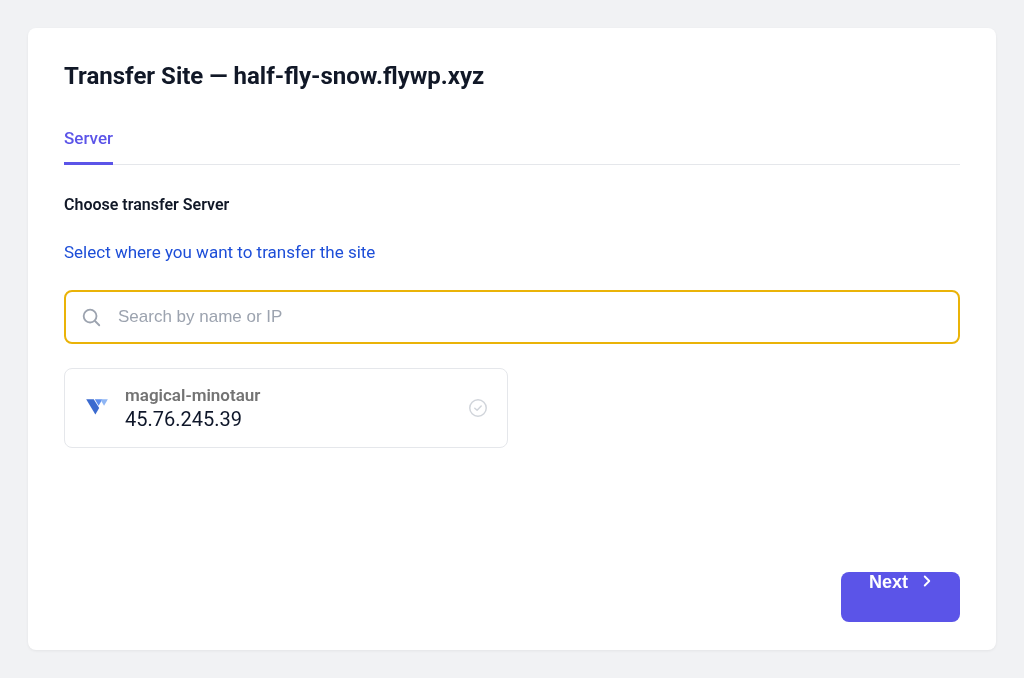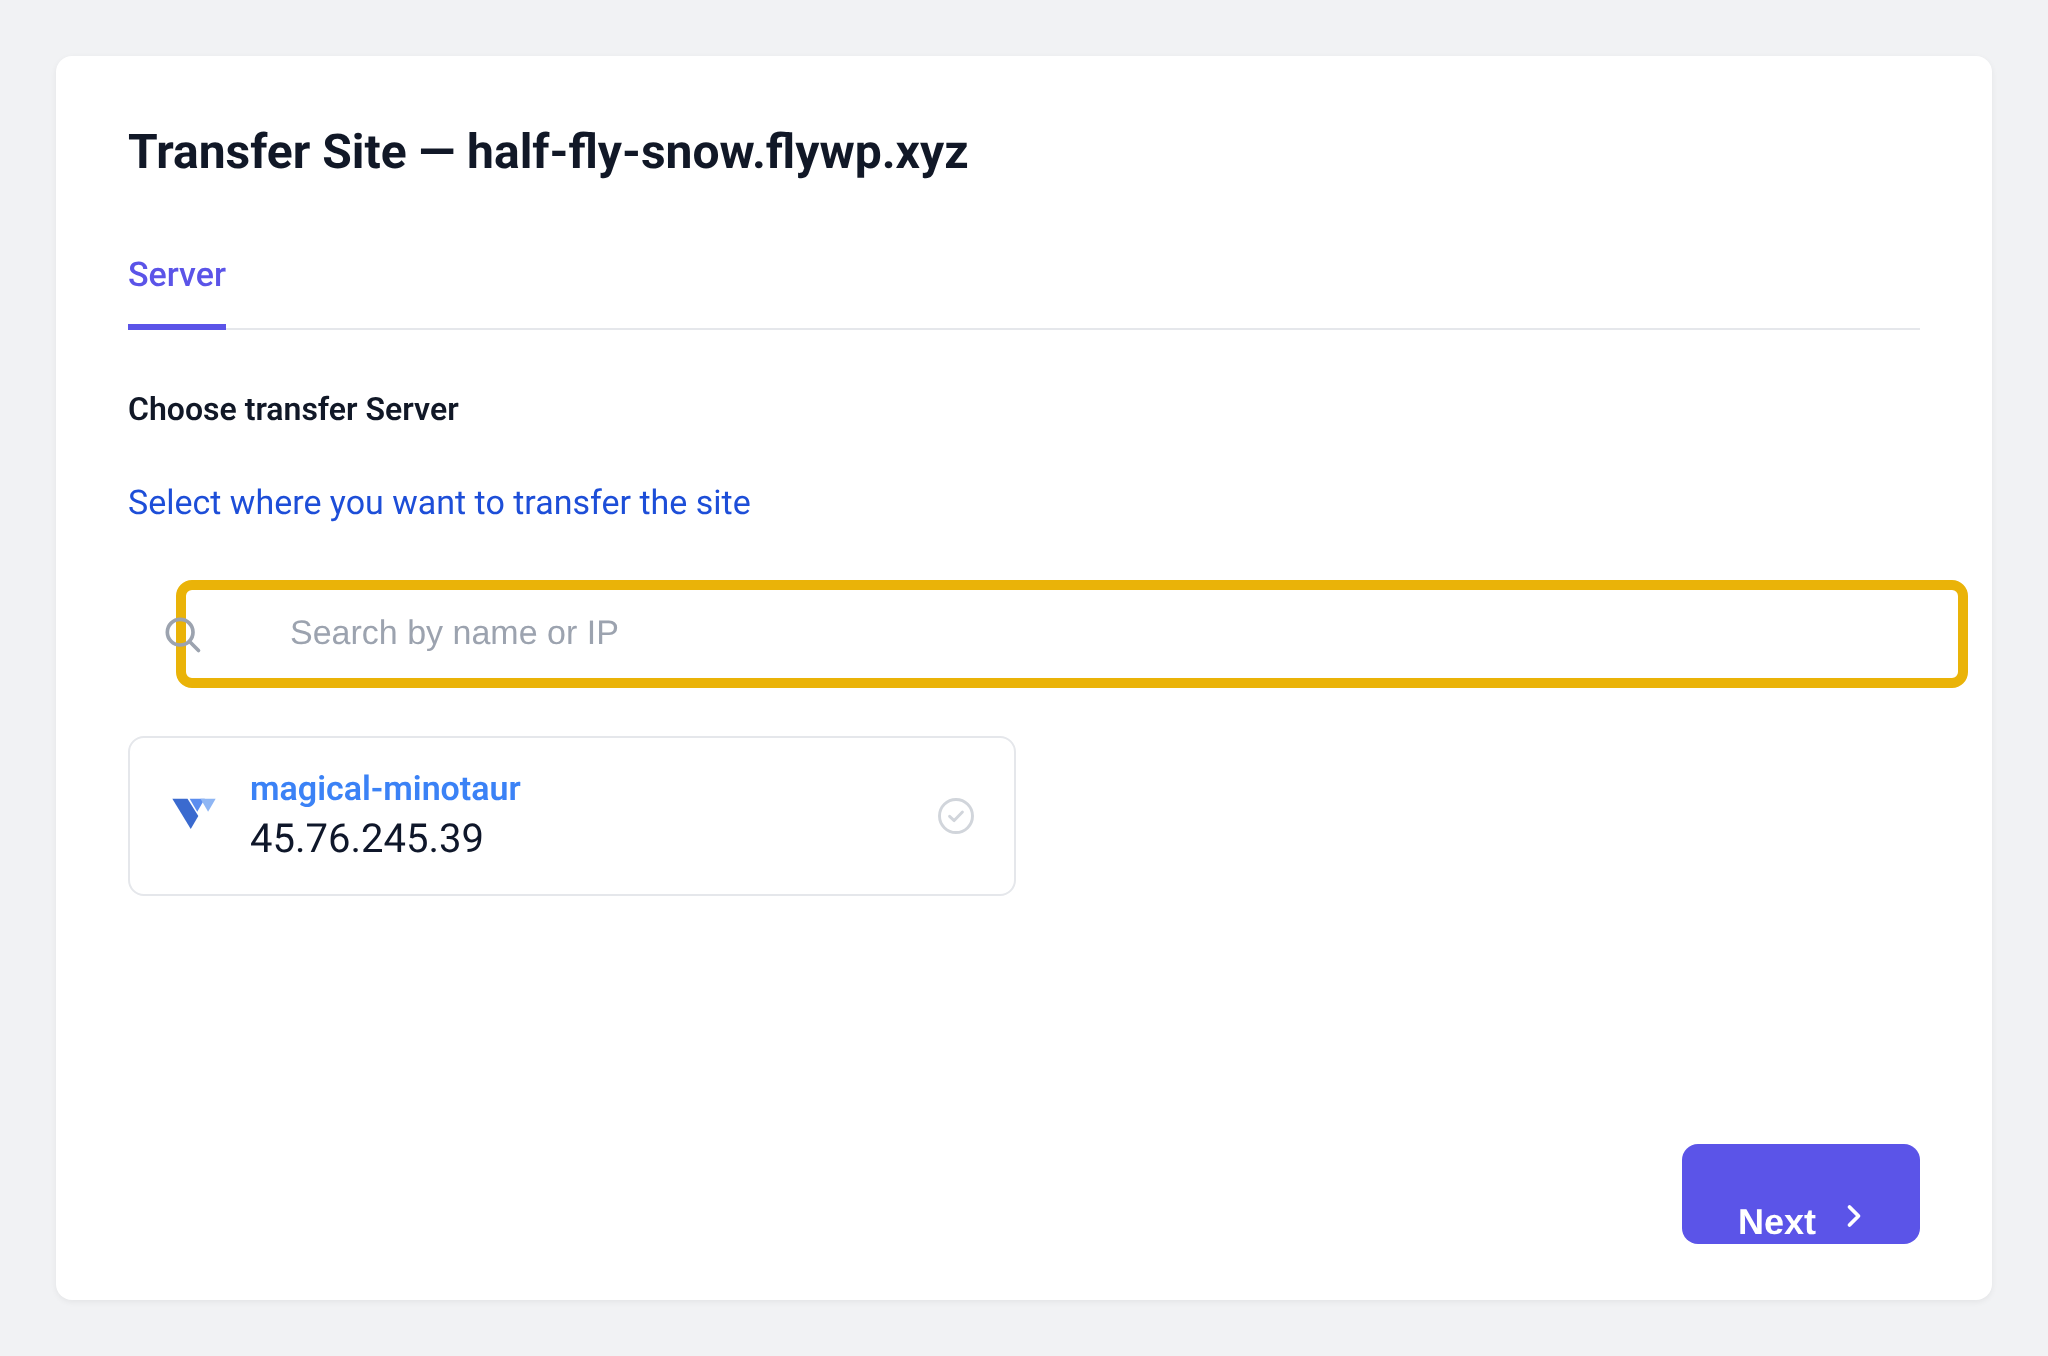--- a/index.html
+++ b/index.html
@@ -63,27 +63,26 @@
       left: 16px;
       top: 50%;
       transform: translateY(-50%);
       color: #9ca3af;
       display: flex;
       align-items: center;
     }
     .search-input {
       width: 100%;
       height: 54px;
-      border: 5px solid #eab308;
+      border: 2px solid #eab308;
       border-radius: 8px;
       padding: 0 34px 0 52px;
       font-size: 17px;
       color: #111827;
       outline: none;
-      margin-left: 24px;
     }
     .search-input::placeholder {
       color: #9ca3af;
     }
     .server-card {
       width: 444px;
       border: 1px solid #e5e7eb;
       border-radius: 8px;
       padding: 16px 18px;
       display: flex;
@@ -97,21 +96,21 @@
       display: flex;
       align-items: center;
       justify-content: center;
     }
     .server-info {
       flex: 1;
     }
     .server-name {
       font-size: 17px;
       font-weight: 600;
-      color: #3b82f6;
+      color: #737373;
       margin-bottom: 2px;
     }
     .server-ip {
       font-size: 20px;
       color: #0f172a;
     }
     .check-wrap {
       color: #d1d5db;
       display: flex;
       align-items: center;
@@ -120,25 +119,25 @@
       margin-top: auto;
       display: flex;
       justify-content: flex-end;
     }
     .next-btn {
       background: #5b54e8;
       color: #ffffff;
       border: none;
       border-radius: 8px;
       height: 50px;
-      padding: 18px 24px 0 28px;
+      padding: 0 24px 0 28px;
       font-size: 18px;
       font-weight: 600;
       display: flex;
-      align-items: flex-end;
+      align-items: flex-start;
       gap: 10px;
       cursor: pointer;
     }
   </style>
 </head>
 <body>
 
 <div class="card">
   <h1 class="page-title">Transfer Site — half-fly-snow.flywp.xyz</h1>
 

